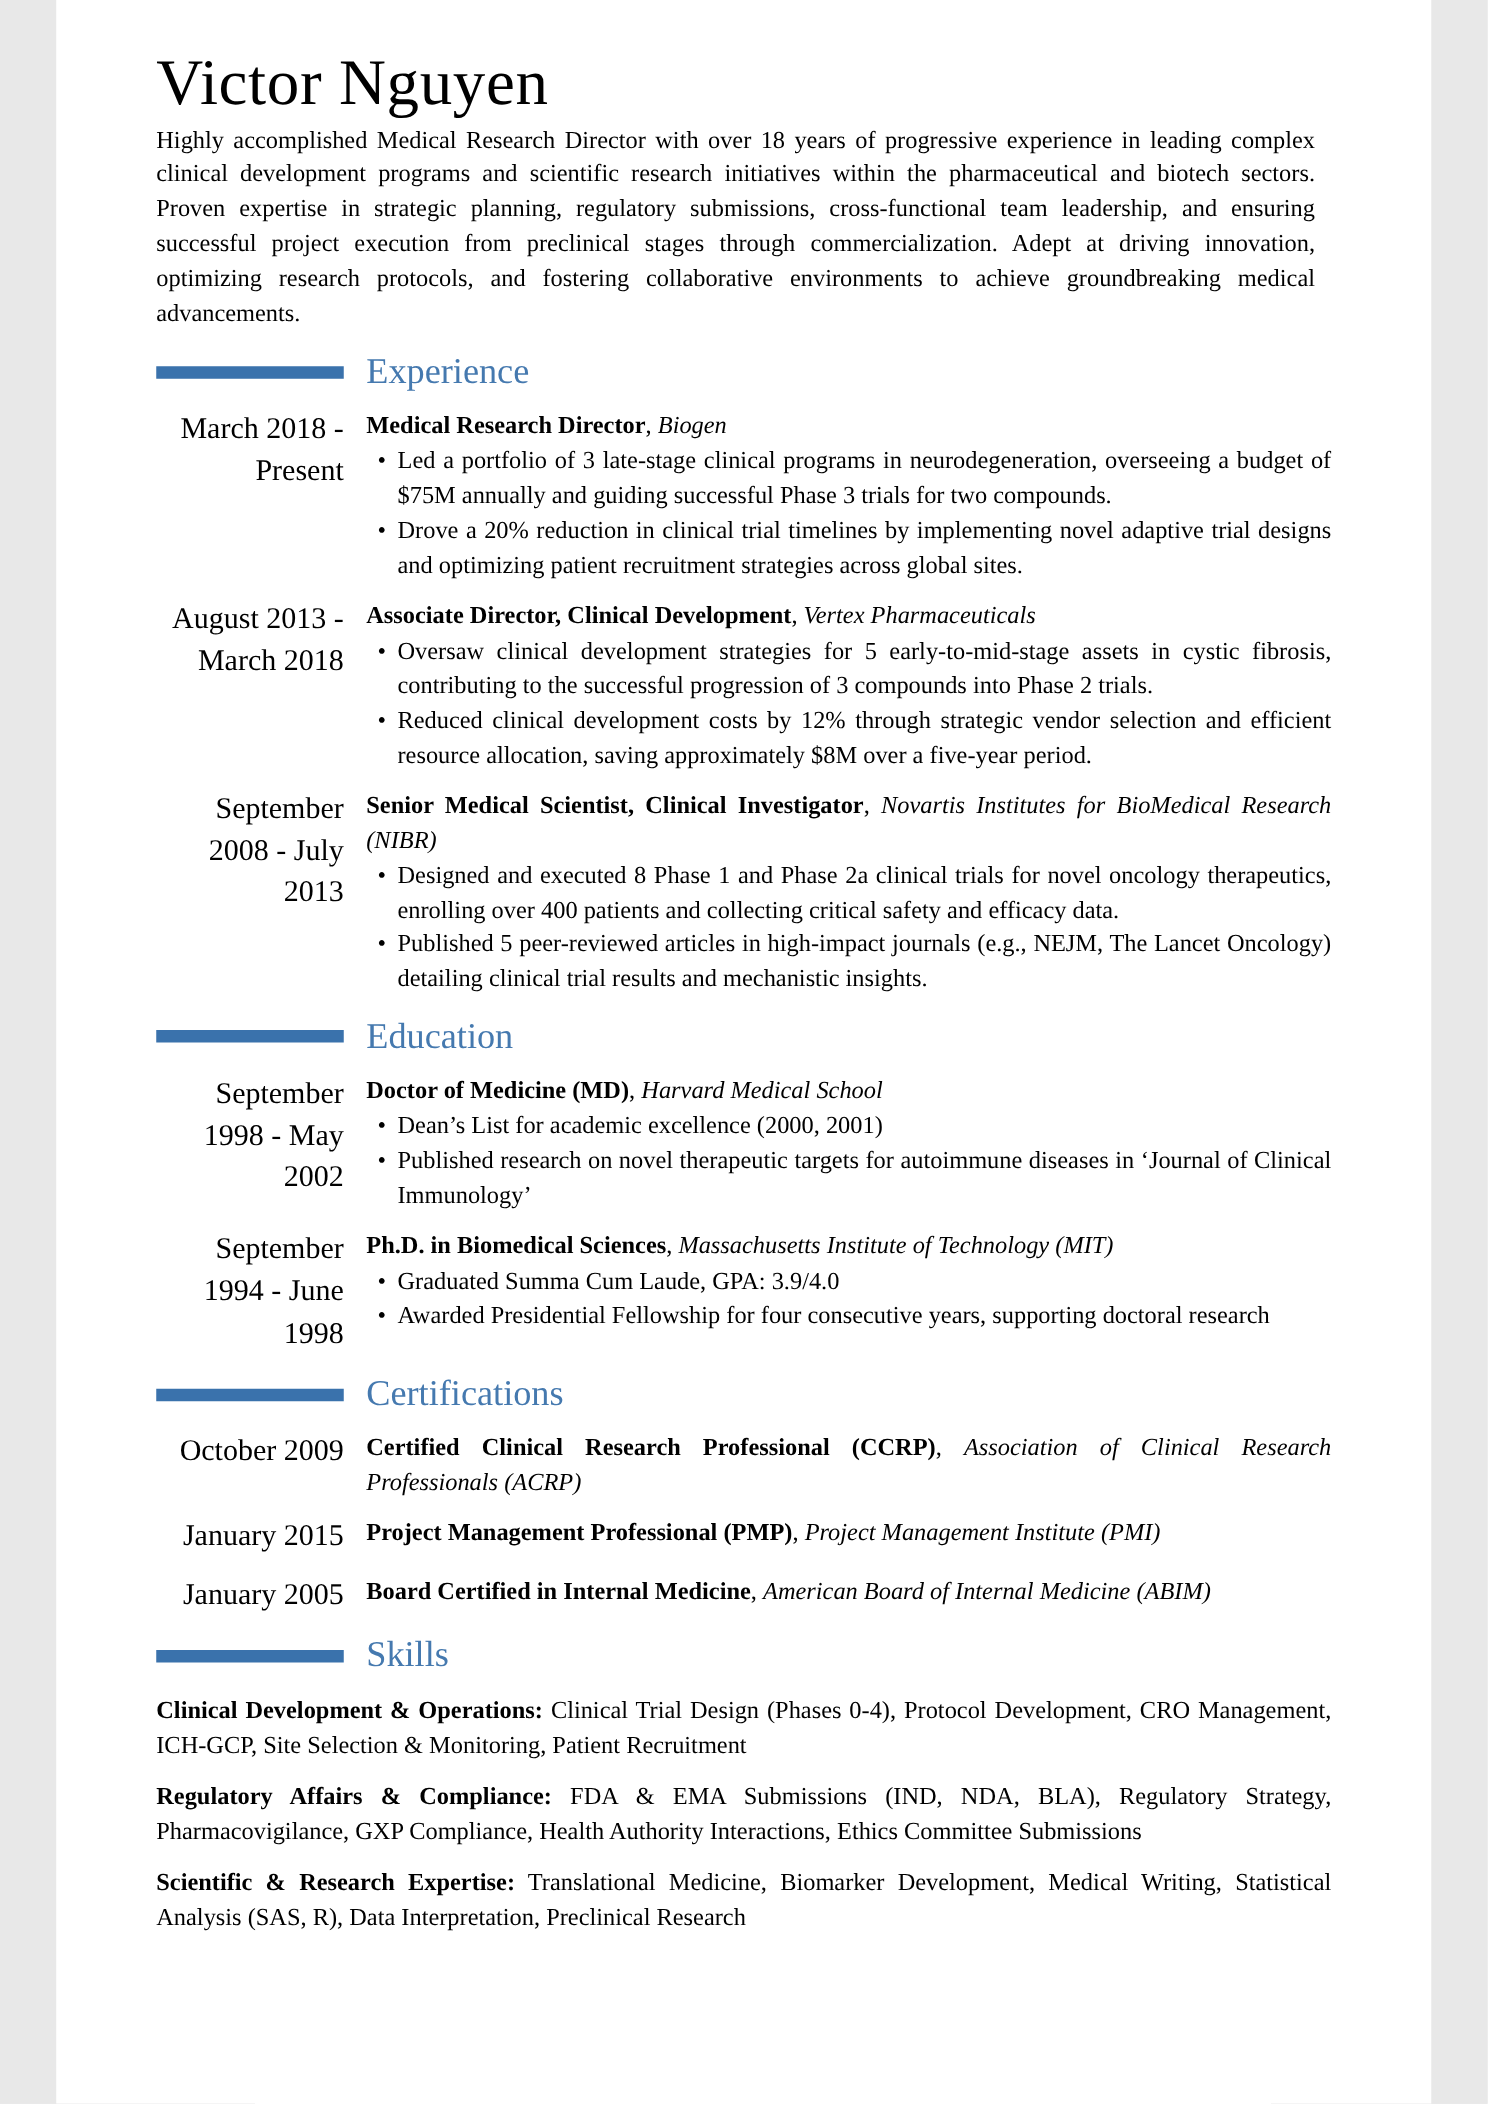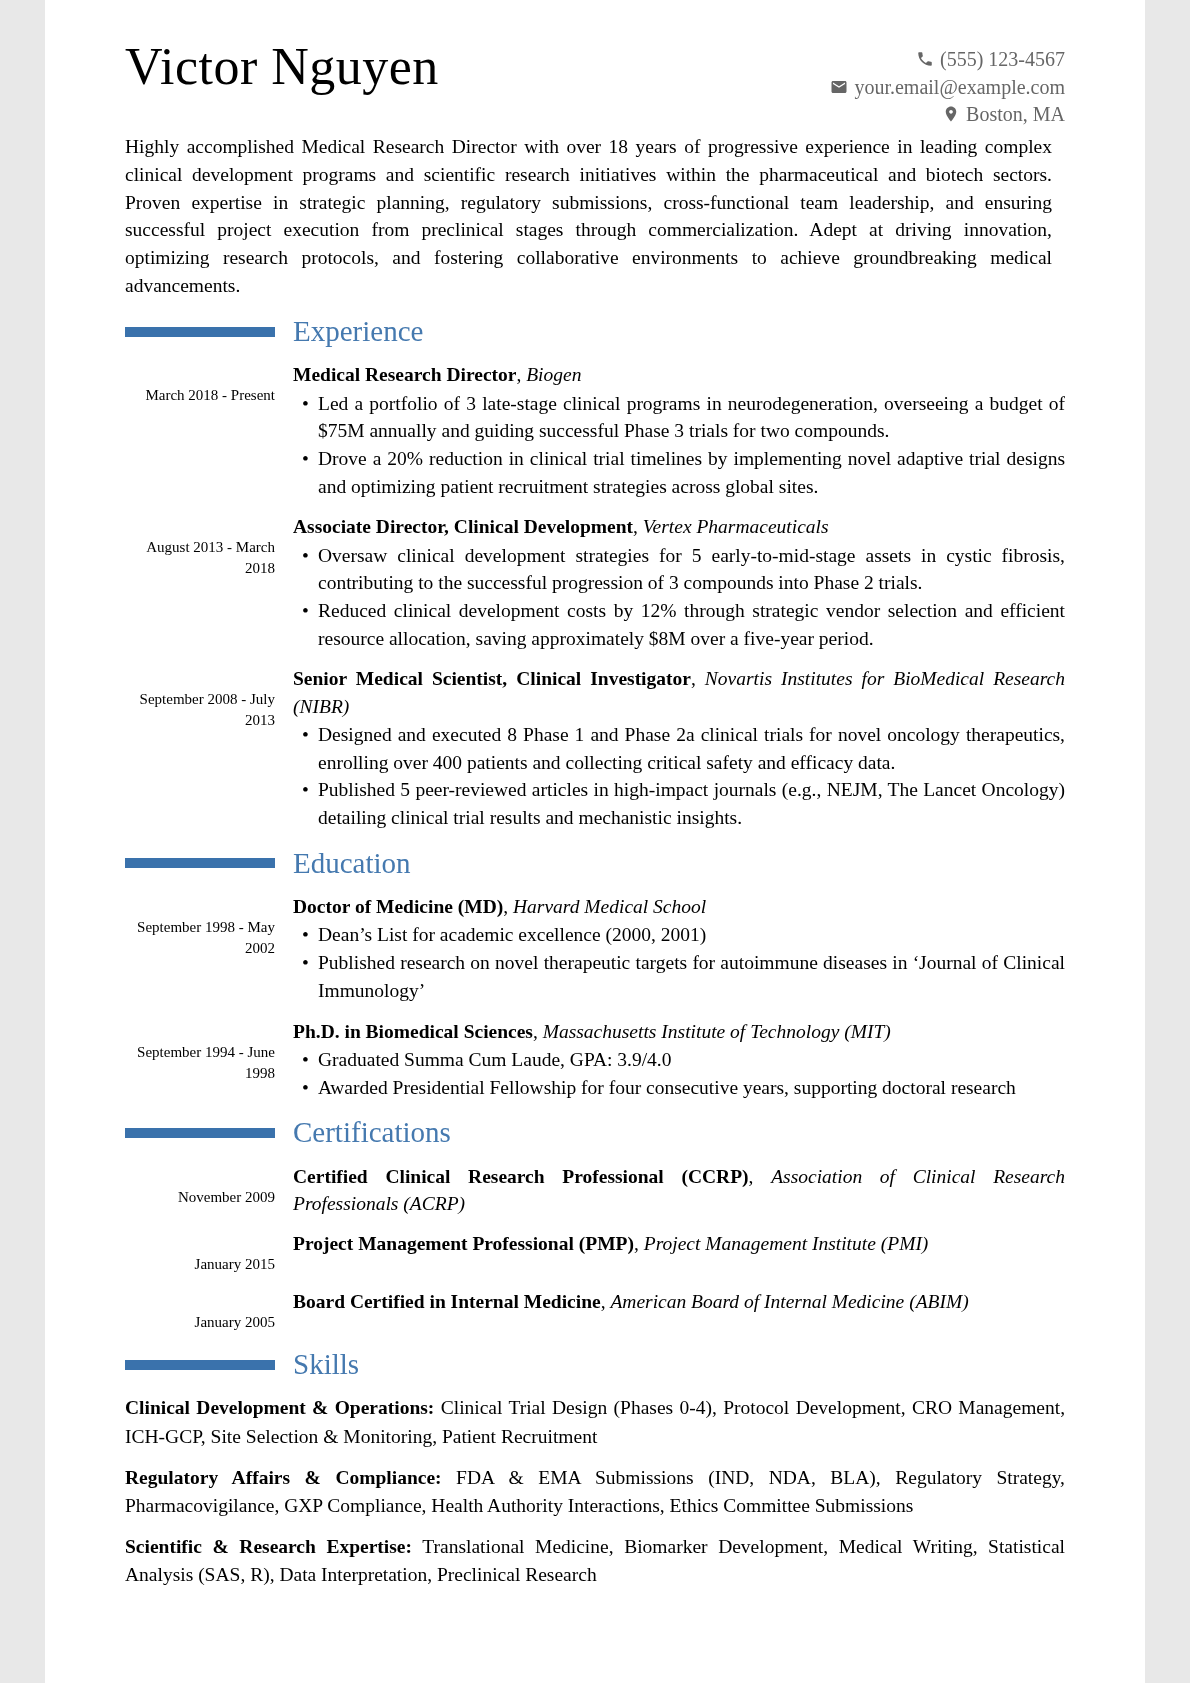--- a/index.html
+++ b/index.html
@@ -22,57 +22,40 @@
   .contact-row{white-space:nowrap;}
   .contact-row svg{width:18px;height:18px;vertical-align:-2px;fill:var(--contact_gray);margin-right:6px;}
   
   .sec-head{display:flex;align-items:center;margin:15px 0 4px 0;}
   .sec-rule{width:150px;height:10px;background:var(--accent_bar);flex:none;margin-right:18px;}
   .sec-title{font-size:29px;font-weight:normal;color:var(--accent_text);margin:0;line-height:1.15;}
   
   .para{font-size:19.5px;line-height:1.43;text-align:justify;margin:4px 13px 0 0;}
   
   .entry{display:flex;margin-top:13px;}
-  .entry .date{width:150px;flex:none;text-align:right;font-size:15px;line-height:1.4;margin-right:18px;margin-top:24px;}
+  .entry .date{width:150px;flex:none;text-align:right;font-size:24px;line-height:1.4;margin-right:18px;}
   .entry .content{flex:1;min-width:0;}
   .entry-title{font-size:19.5px;line-height:1.4;text-align:justify;}
   .role{font-weight:bold;}
   .org{font-style:italic;}
   ul.bullets{margin:1px 0 0 0;padding:0 0 0 25px;list-style:none;}
   ul.bullets li{position:relative;font-size:19.5px;line-height:1.42;text-align:justify;}
   ul.bullets li::before{content:"\2022";position:absolute;left:-16px;top:0;}
   
   .skill{font-size:19.5px;line-height:1.44;text-align:justify;margin:13px 0 0 0;}
   .skill-label{font-weight:bold;}
 </style>
 </head>
 <body>
 
 <div class="page">
 
   <div class="top">
     <div>
       <h1 class="name">Victor Nguyen</h1>
-    </div>
-    <div class="contact">
-      <div class="contact-row">
-        <svg viewBox="0 0 24 24">
-            <path d="M6.62 10.79c1.44 2.83 3.76 5.14 6.59 6.59l2.2-2.2c.27-.27.67-.36 1.02-.24 1.12.37 2.33.57 3.57.57.55 0 1 .45 1 1V20c0 .55-.45 1-1 1-9.39 0-17-7.61-17-17 0-.55.45-1 1-1h3.5c.55 0 1 .45 1 1 0 1.25.2 2.45.57 3.57.11.35.03.74-.25 1.02l-2.2 2.2z"></path>
-          </svg><span>(555) 123-4567</span>
-      </div>
-      <div class="contact-row">
-        <svg viewBox="0 0 24 24">
-            <path d="M20 4H4c-1.1 0-2 .9-2 2v12c0 1.1.9 2 2 2h16c1.1 0 2-.9 2-2V6c0-1.1-.9-2-2-2zm0 4l-8 5-8-5V6l8 5 8-5v2z"></path>
-          </svg><span>your.email@example.com</span>
-      </div>
-      <div class="contact-row">
-        <svg viewBox="0 0 24 24">
-            <path d="M12 2C8.13 2 5 5.13 5 9c0 5.25 7 13 7 13s7-7.75 7-13c0-3.87-3.13-7-7-7zm0 9.5c-1.38 0-2.5-1.12-2.5-2.5s1.12-2.5 2.5-2.5 2.5 1.12 2.5 2.5-1.12 2.5-2.5 2.5z"></path>
-          </svg><span>Boston, MA</span>
-      </div>
     </div>
   </div>
 
   <p class="para">Highly accomplished Medical Research Director with over 18 years of progressive experience in leading complex clinical development programs and scientific research initiatives within the pharmaceutical and biotech sectors. Proven expertise in strategic planning, regulatory submissions, cross-functional team leadership, and ensuring successful project execution from preclinical stages through commercialization. Adept at driving innovation, optimizing research protocols, and fostering collaborative environments to achieve groundbreaking medical advancements.</p>
 
   <div class="sec-head">
     <span class="sec-rule"></span>
     <h2 class="sec-title">Experience</h2>
   </div>
 
@@ -135,21 +118,21 @@
       </ul>
     </div>
   </div>
 
   <div class="sec-head">
     <span class="sec-rule"></span>
     <h2 class="sec-title">Certifications</h2>
   </div>
 
   <div class="entry">
-    <div class="date">November 2009</div>
+    <div class="date">October 2009</div>
     <div class="content">
       <div class="entry-title"><span class="role">Certified Clinical Research Professional (CCRP)</span><span>, </span><span class="org">Association of Clinical Research Professionals (ACRP)</span></div>
     </div>
   </div>
 
   <div class="entry">
     <div class="date">January 2015</div>
     <div class="content">
       <div class="entry-title"><span class="role">Project Management Professional (PMP)</span><span>, </span><span class="org">Project Management Institute (PMI)</span></div>
     </div>

